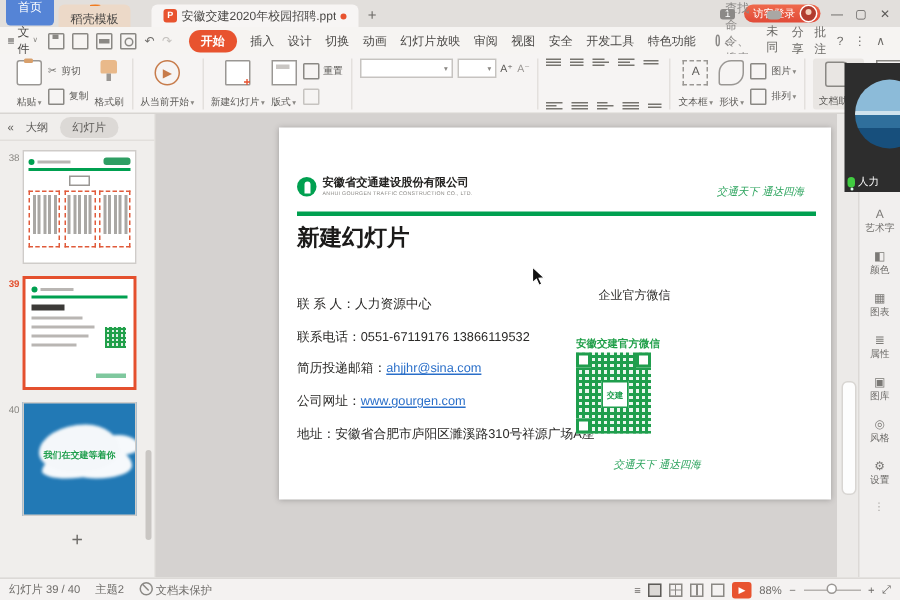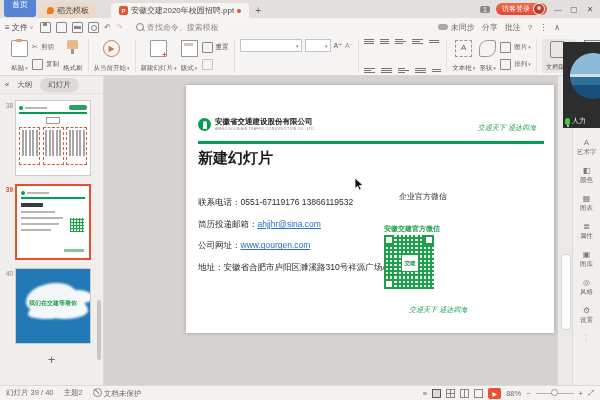--- a/index.html
+++ b/index.html
@@ -5,21 +5,21 @@
   html,body{margin:0;padding:0;}
   body{width:600px;height:400px;position:relative;overflow:hidden;
        font-family:"Liberation Sans","DejaVu Sans",sans-serif;
        background:#d5d2d0;-webkit-font-smoothing:antialiased;}
 
   
   .titlebar{position:absolute;left:0;top:0;width:600px;height:18px;background:#e2dfdc;
             display:flex;align-items:flex-end;font-size:8px;color:#4a4846;}
   .tab{display:flex;align-items:center;gap:3px;height:15px;padding:0 8px;border-radius:4px 4px 0 0;margin-left:14px;}
   .tab-home{background:#5584d6;color:#fff;margin-left:4px;border-radius:3px;height:25px;margin-bottom:1px;}
-  .tab-docer{background:#ecd9c8;margin-left:3px;}
+  .tab-docer{background:#ecd9c8;margin-left:3px;flex-direction:column;}
   .flame{width:7px;height:7px;border-radius:50% 50% 50% 0;background:#f07a1e;display:inline-block;}
   .tab-file{background:#f7f5f4;max-width:150px;}
   .tab-file .lbl{white-space:nowrap;overflow:hidden;text-overflow:ellipsis;max-width:105px;}
   .ppt-ico{width:9px;height:9px;background:#e8532f;color:#fff;font-size:6px;font-weight:bold;
            border-radius:2px;display:inline-flex;align-items:center;justify-content:center;}
   .dot{width:4px;height:4px;border-radius:50%;background:#e8532f;display:inline-block;}
   .tab-add{margin-left:6px;margin-bottom:2px;color:#6b6966;font-size:10px;}
   .tb-right{margin-left:auto;display:flex;align-items:center;gap:6px;height:18px;padding-right:5px;}
   .win-badge{background:#8b8987;color:#fff;font-size:7px;padding:0 3px;border-radius:2px;}
   .login-pill{background:linear-gradient(#ef6a4c,#e14a38);color:#fff;border-radius:8px;height:12px;
@@ -209,20 +209,33 @@
     <span style="font-size:5px;color:#8a8884;">∨</span>
   </span>
   <span class="qicons">
     <span class="mi save"></span>
     <span class="mi"></span>
     <span class="mi print"></span>
     <span class="mi prev"></span>
     <span>↶</span>
     <span style="color:#c3c0bd;">↷</span>
   </span>
+  <span class="rtabs">
+    <span class="rtab active">开始</span>
+    <span class="rtab">插入</span>
+    <span class="rtab">设计</span>
+    <span class="rtab">切换</span>
+    <span class="rtab">动画</span>
+    <span class="rtab">幻灯片放映</span>
+    <span class="rtab">审阅</span>
+    <span class="rtab">视图</span>
+    <span class="rtab">安全</span>
+    <span class="rtab">开发工具</span>
+    <span class="rtab">特色功能</span>
+  </span>
   <span class="msearch">
     <span class="lens"></span>
     <span>查找命令、搜索模板</span>
   </span>
   <span class="mright">
     <span><span class="cloud"></span> <span>未同步</span></span>
     <span>分享</span>
     <span>批注</span>
     <span>?</span>
     <span>⋮</span>
@@ -463,20 +476,21 @@
         <span>
           <div class="cname">安徽省交通建设股份有限公司</div>
           <div class="cen">ANHUI GOURGEN TRAFFIC CONSTRUCTION CO., LTD.</div>
         </span>
       </div>
       <div class="slogan">交通天下 通达四海</div>
       <div class="gline"></div>
       <div class="s-title">新建幻灯片</div>
 
       <div class="contact">
+        <div><span>联 系 人：</span><span>人力资源中心</span></div>
         <div><span>联系电话：</span><span>0551-67119176 13866119532</span></div>
         <div><span>简历投递邮箱：</span><span class="link">ahjjhr@sina.com</span></div>
         <div><span>公司网址：</span><span class="link">www.gourgen.com</span></div>
         <div><span>地址：</span><span>安徽省合肥市庐阳区濉溪路310号祥源广场A座</span></div>
       </div>
 
       <div class="wtitle">企业官方微信</div>
       <div class="wcap">安徽交建官方微信</div>
       <div class="qr">
         <span class="f f1"></span>

